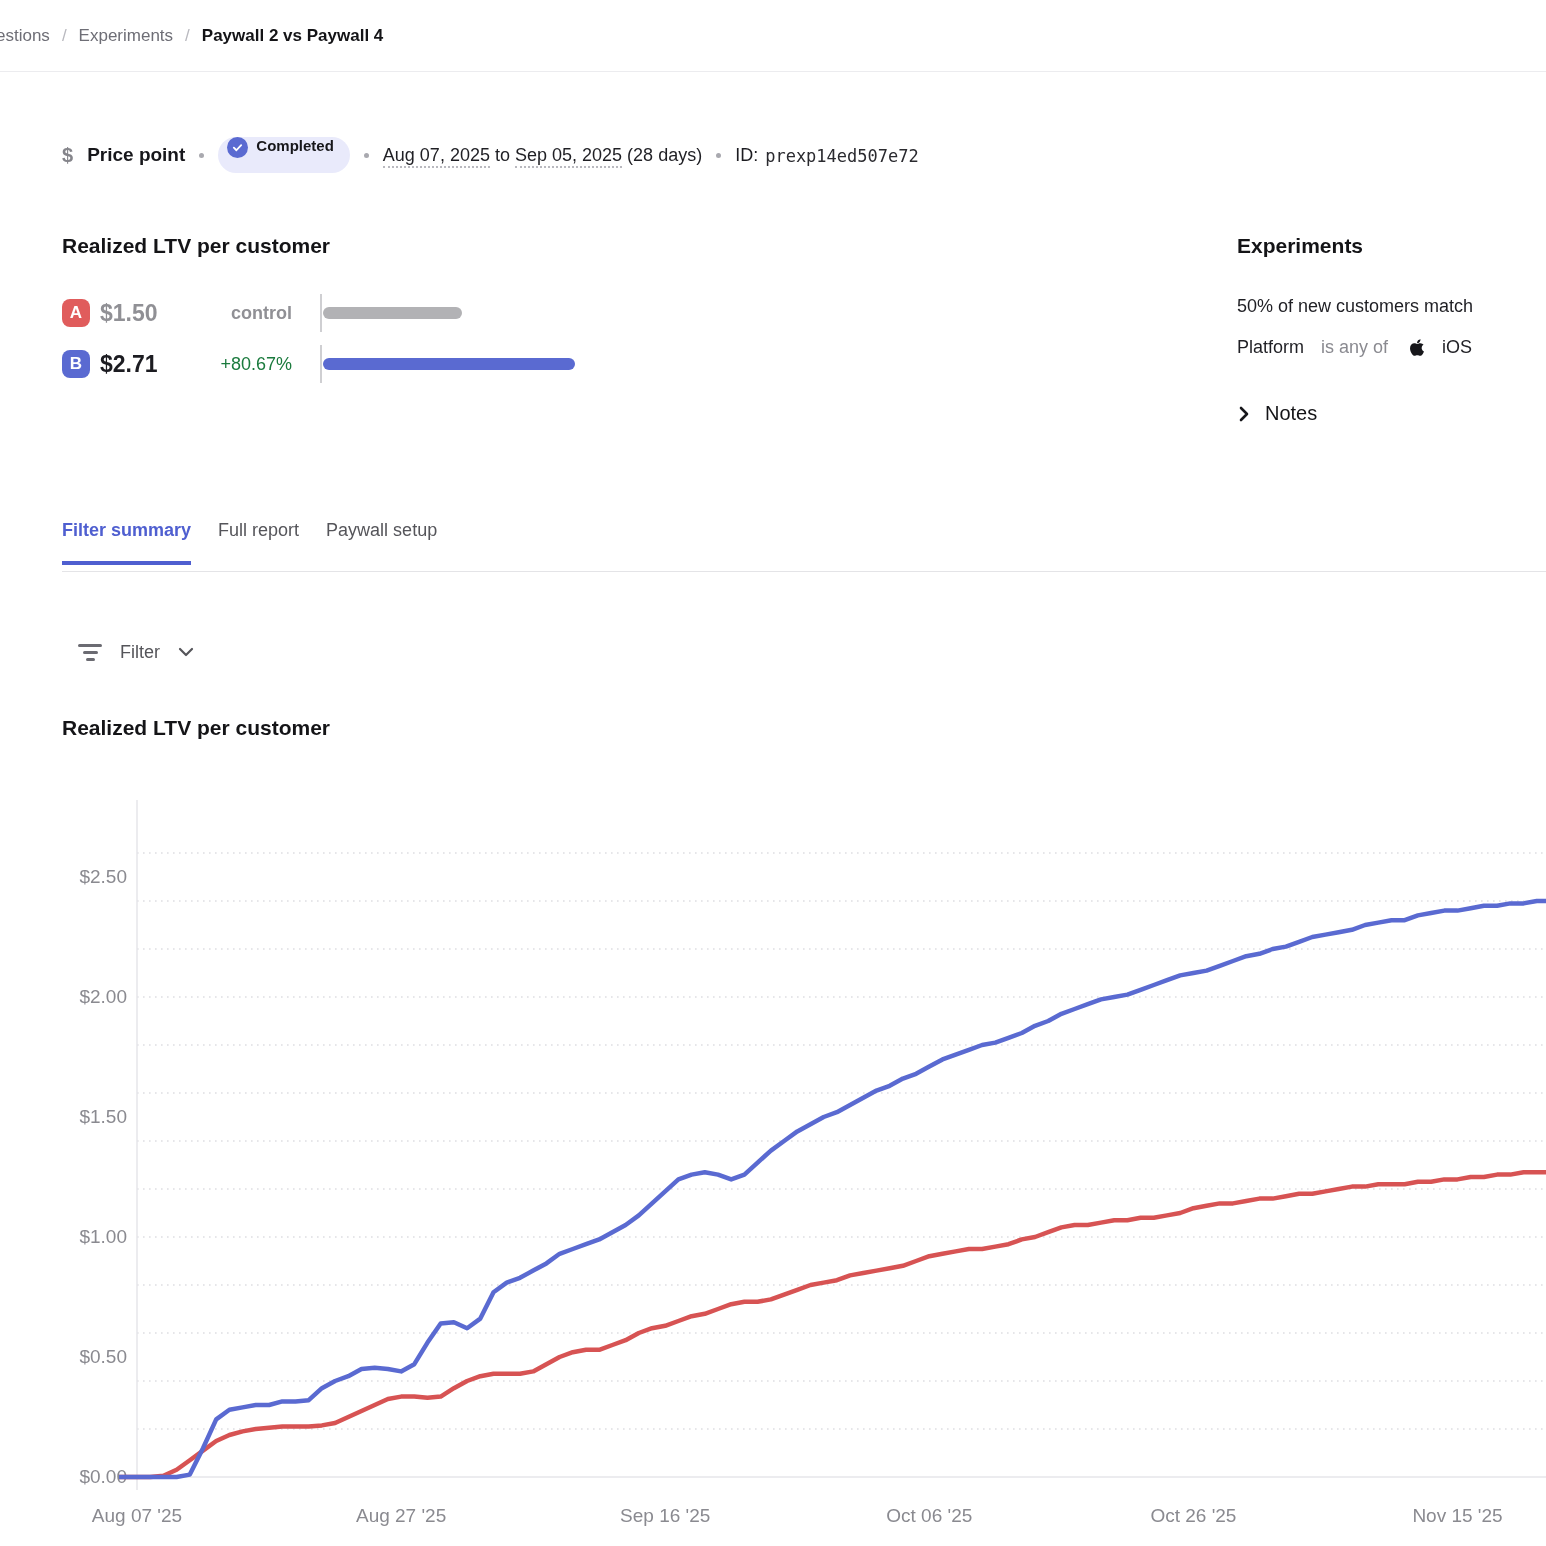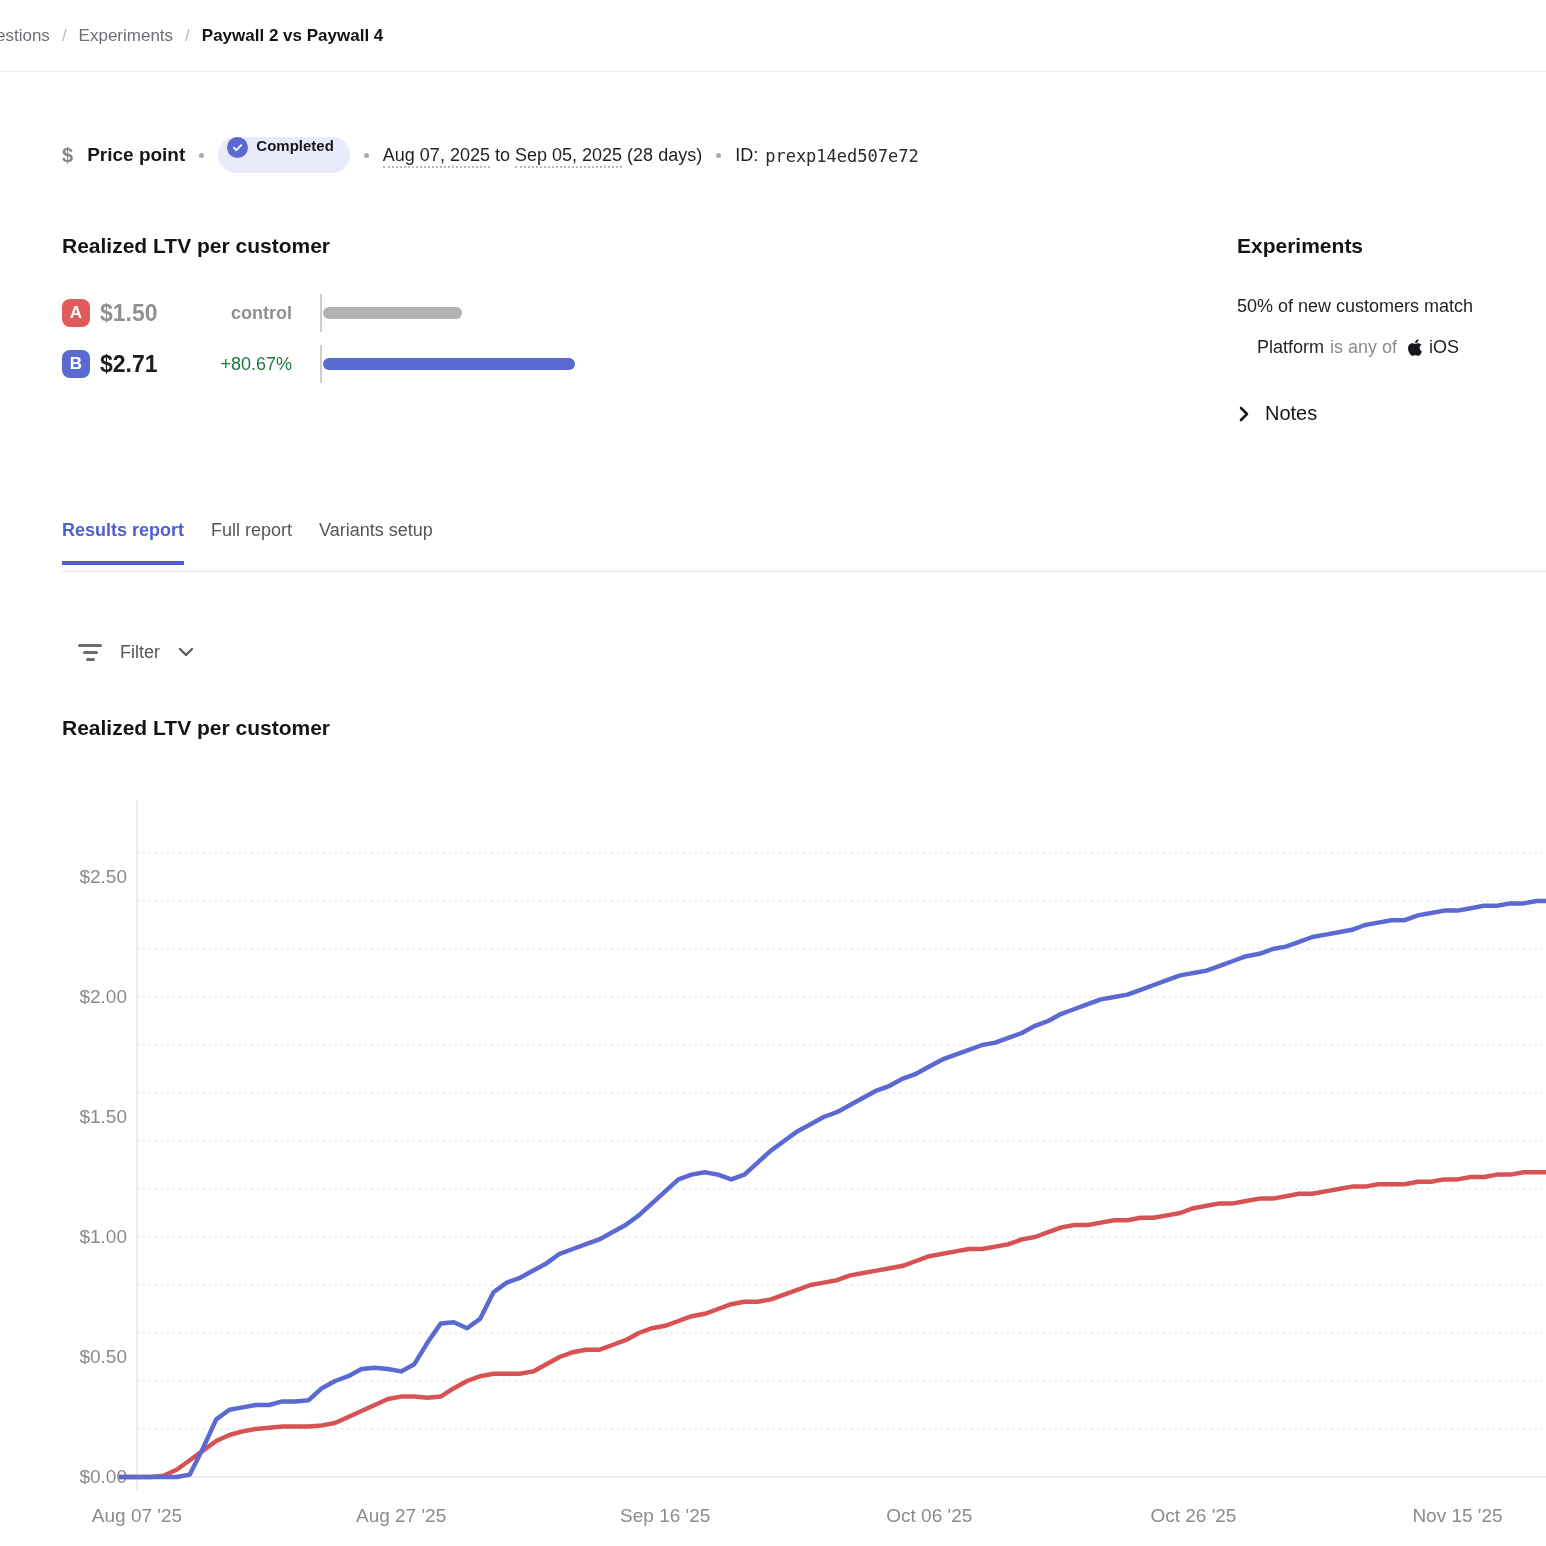--- a/index.html
+++ b/index.html
@@ -46,21 +46,21 @@
   .vvalue.muted { color:#909095; }
   .vlabel { font-size:18px; text-align:right; padding-right:28px; }
   .vlabel.muted { color:#909095;font-weight:bold; }
   .vlabel.green { color:#1a7a3d; }
   .bar-track { position:relative; height:38px; border-left:2px solid #cfcfd2; }
   .hbar { position:absolute; top:13px; left:1px; height:12px; border-radius:6px; }
 
   
   .enrollment { position:absolute; top:232px; left:1237px; width:309px; overflow:hidden; }
   .enr-line1 { margin-top:36px; font-size:18px; color:#1f1f24; white-space:nowrap; }
-  .enr-line2 { margin-top:20px; font-size:18px; white-space:nowrap; display:flex; align-items:center; gap:6px;margin-left:20px; }
+  .enr-line2 { margin-top:20px; font-size:18px; white-space:nowrap; display:flex; align-items:center; gap:17px; }
   .enr-strong { color:#1f1f24; }
   .enr-muted { color:#8a8a90; }
   .notes-row { margin-top:44px; display:flex; align-items:center; gap:14px;
                font-size:20px; font-weight:400; color:#141417; cursor:pointer; }
 
   
   .tabs { position:absolute; top:520px; left:0; width:1546px; height:54px; }
   .tabs-inner { position:absolute; left:62px; top:0; display:flex; gap:27px; }
   .tab { font-size:18px; color:#55555a; padding-bottom:20px; cursor:pointer; }
   .tab.active { color:#4f5fd0; font-weight:700; border-bottom:4px solid #4f5fd0; }
@@ -161,23 +161,23 @@
       <svg width="14" height="18" viewBox="0 0 14 18">
           <path d="M4 3 L10 9 L4 15" fill="none" stroke="#17171b" stroke-width="2.6" stroke-linecap="round" stroke-linejoin="round"></path>
         </svg>
     </span>
     <span>Notes</span>
   </div>
 </aside>
 
 <div class="tabs">
   <div class="tabs-inner">
-    <span class="tab active">Results report</span>
+    <span class="tab active">Filter summary</span>
     <span class="tab">Full report</span>
-    <span class="tab">Variants setup</span>
+    <span class="tab">Paywall setup</span>
   </div>
   <div class="tabs-rule"></div>
 </div>
 
 <div class="filter-row">
   <span class="funnel">
       <i></i>
       <i></i>
       <i></i>
     </span>

